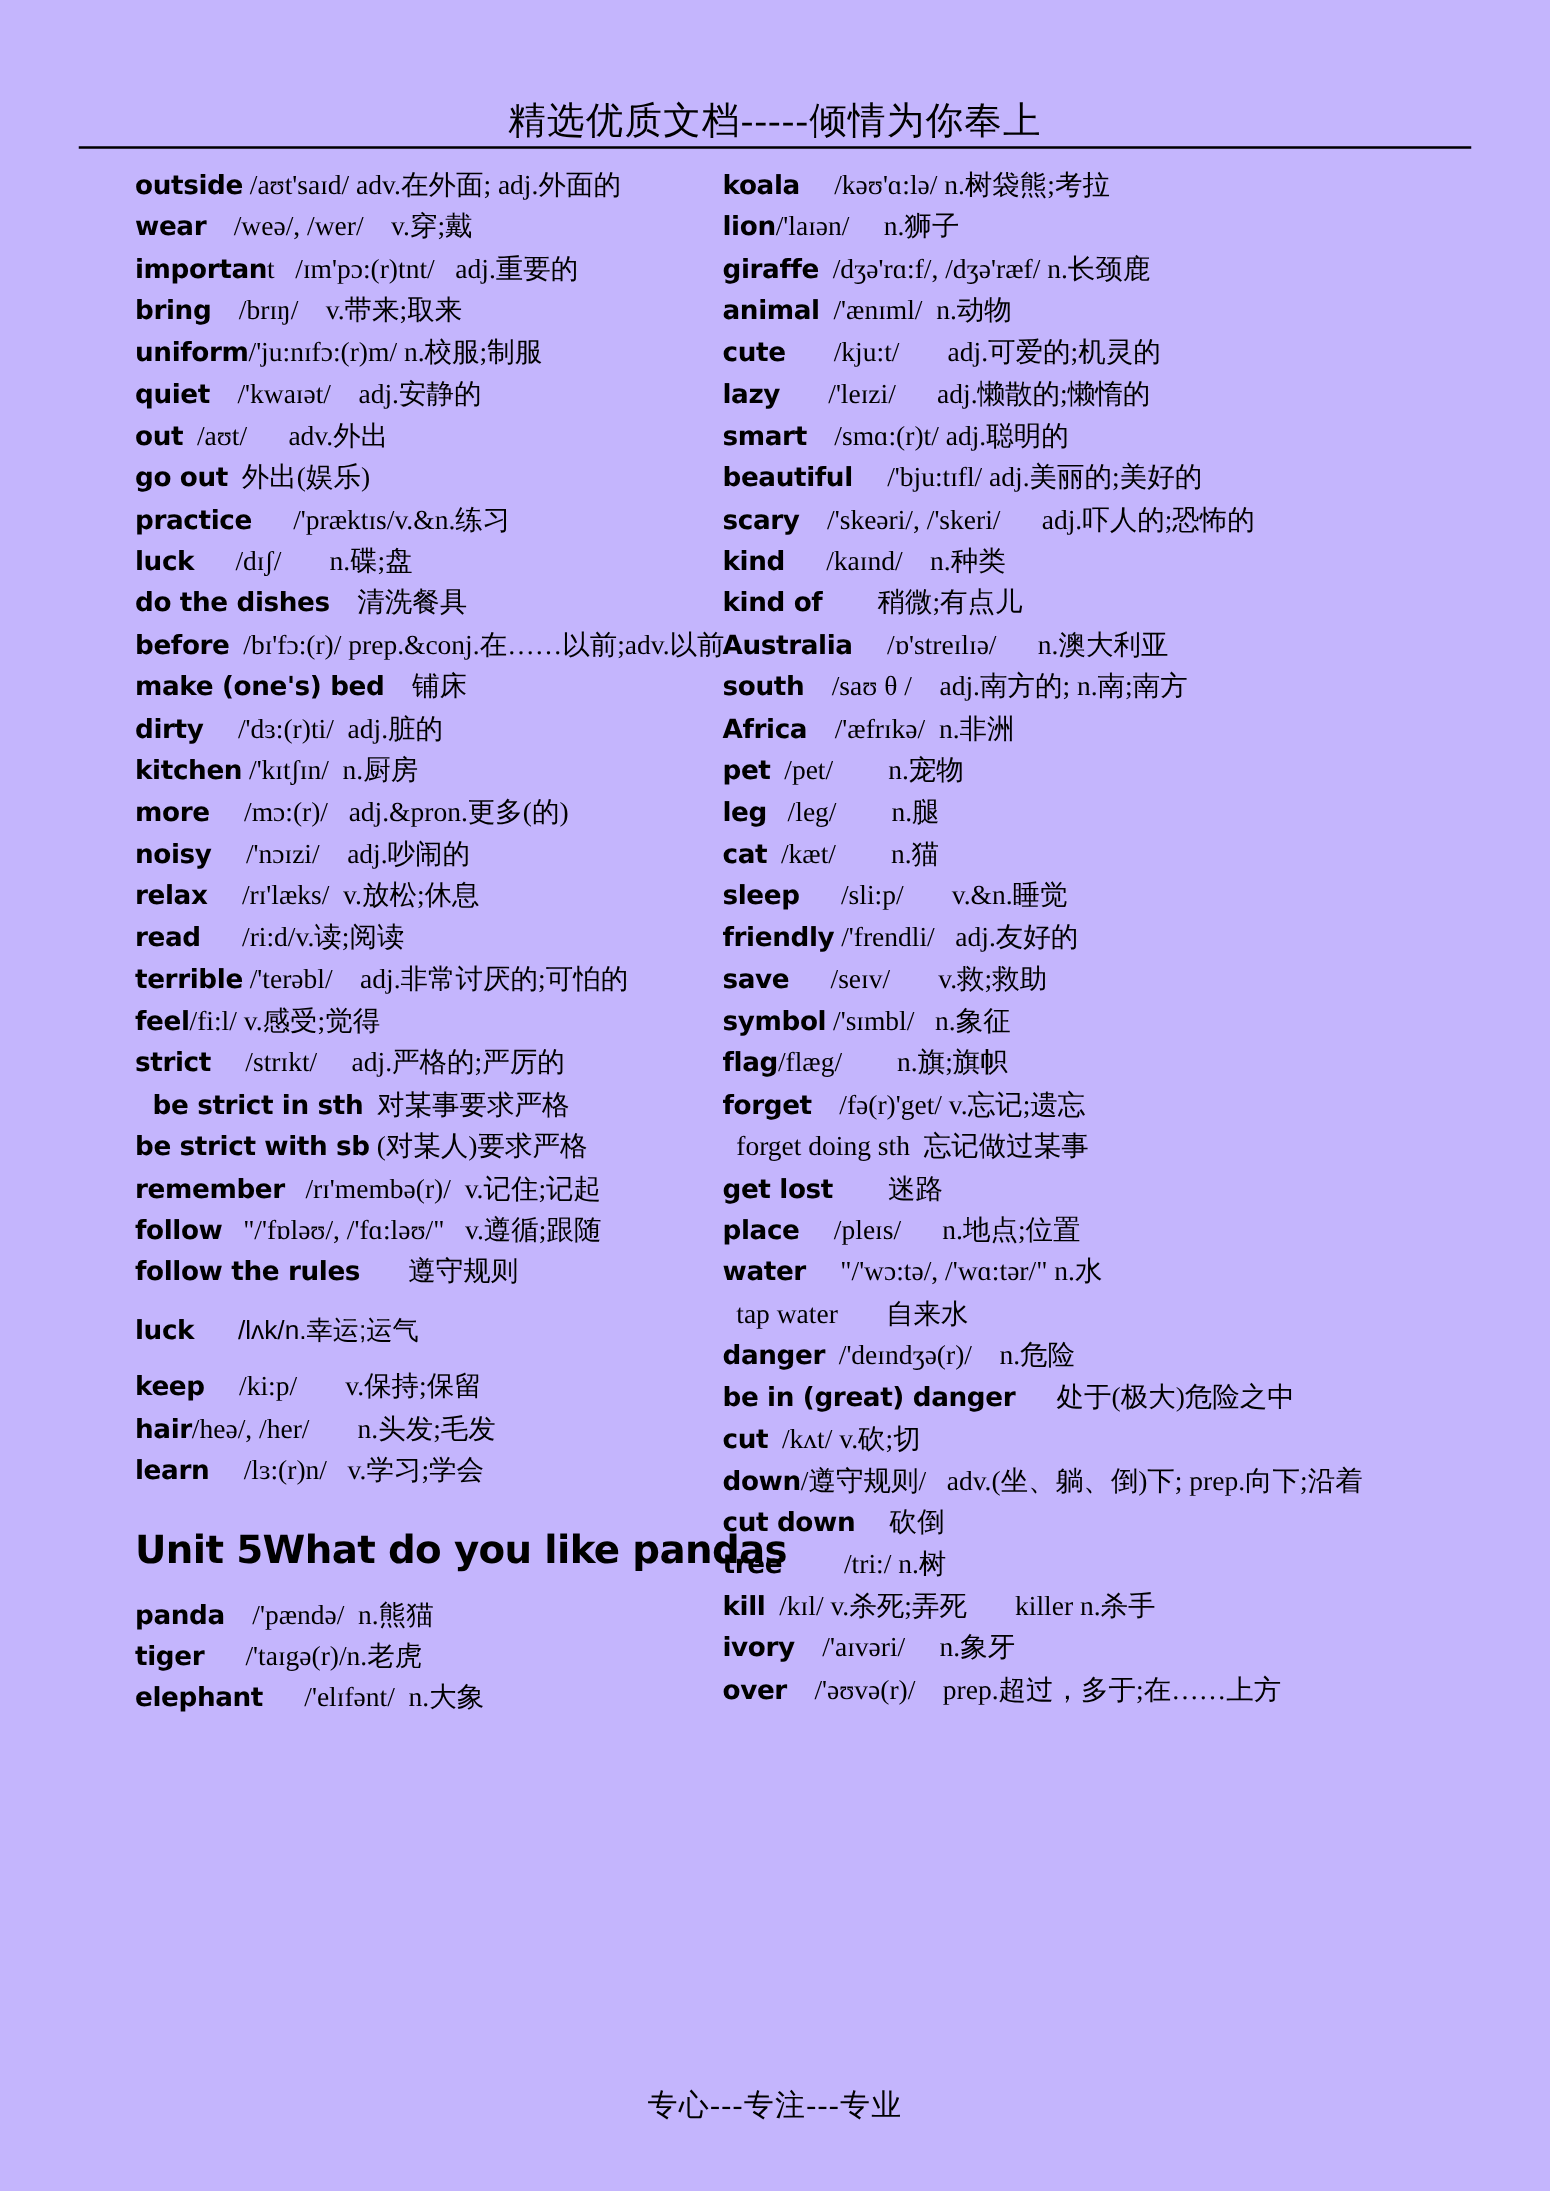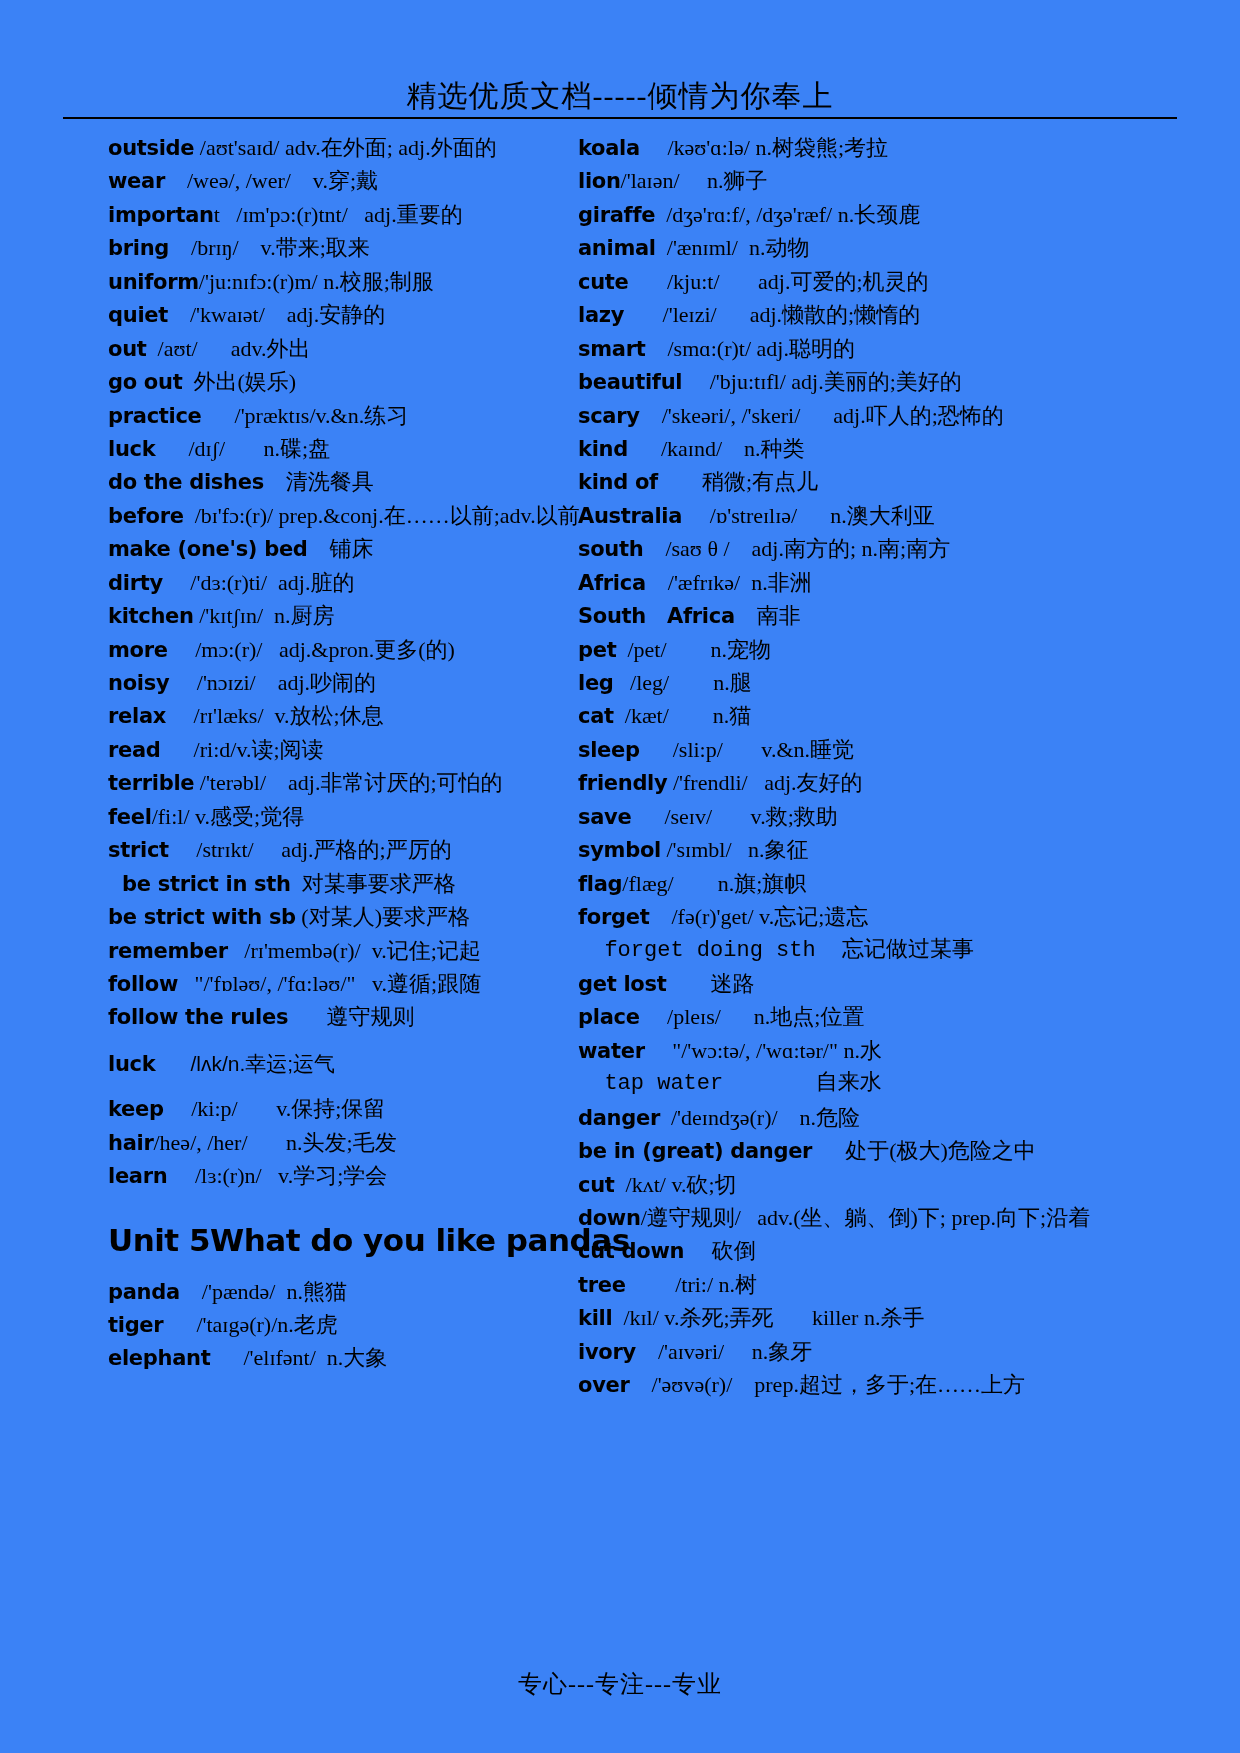--- a/index.html
+++ b/index.html
@@ -1,21 +1,21 @@
 <!DOCTYPE html>
 <html><head>
 <meta charset="utf-8">
 <style>
   html,body{margin:0;padding:0;background:#e8e8e8;}
   .page{
     position:relative;
     width:1240px;
     height:1753px;
     margin:0 auto;
-    background:#3b82f6;
+    background:#c4b5fd;
     color:#000;
     overflow:hidden;
   }
   .hdr{
     position:absolute;
     top:76px; left:0; right:0;
     text-align:center;
     font-family:"Liberation Serif","DejaVu Serif",serif;
     font-size:30px;
     letter-spacing:1px;
@@ -48,21 +48,21 @@
   }
   .line .r{
     font-family:"Liberation Serif","DejaVu Serif",serif;
     font-size:22px;
   }
   .line .r.sans{
     font-family:Liberation Sans, sans-serif;
     font-size:21px;
   }
   .line.plain{
-    font-family:Liberation Mono, monospace;
+    font-family:Liberation Serif, serif;
   }
   .heading{
     font-family:"DejaVu Sans","Liberation Sans",sans-serif;
     font-weight:bold;
     font-size:31px;
     line-height:46px;
     margin-top:24px;
     margin-bottom:12px;
     white-space:pre;
     letter-spacing:-0.5px;
@@ -131,21 +131,20 @@
       <div class="line"><span class="w">cute</span><span class="r">       /kju:t/       adj.可爱的;机灵的</span></div>
       <div class="line"><span class="w">lazy</span><span class="r">       /'leɪzi/      adj.懒散的;懒惰的</span></div>
       <div class="line"><span class="w">smart</span><span class="r">    /smɑ:(r)t/ adj.聪明的</span></div>
       <div class="line"><span class="w">beautiful</span><span class="r">     /'bju:tɪfl/ adj.美丽的;美好的</span></div>
       <div class="line"><span class="w">scary</span><span class="r">    /'skeəri/, /'skeri/      adj.吓人的;恐怖的</span></div>
       <div class="line"><span class="w">kind</span><span class="r">      /kaɪnd/    n.种类</span></div>
       <div class="line"><span class="w">kind of</span><span class="r">        稍微;有点儿</span></div>
       <div class="line"><span class="w">Australia</span><span class="r">     /ɒ'streɪlɪə/      n.澳大利亚</span></div>
       <div class="line"><span class="w">south</span><span class="r">    /saʊ θ /    adj.南方的; n.南;南方</span></div>
       <div class="line"><span class="w">Africa</span><span class="r">    /'æfrɪkə/  n.非洲</span></div>
-      <div class="line"><span class="w">South   Africa</span><span class="r">    南非</span></div>
       <div class="line"><span class="w">pet</span><span class="r">  /pet/        n.宠物</span></div>
       <div class="line"><span class="w">leg</span><span class="r">   /leg/        n.腿</span></div>
       <div class="line"><span class="w">cat</span><span class="r">  /kæt/        n.猫</span></div>
       <div class="line"><span class="w">sleep</span><span class="r">      /sli:p/       v.&amp;n.睡觉</span></div>
       <div class="line"><span class="w">friendly</span><span class="r"> /'frendli/   adj.友好的</span></div>
       <div class="line"><span class="w">save</span><span class="r">      /seɪv/       v.救;救助</span></div>
       <div class="line"><span class="w">symbol</span><span class="r"> /'sɪmbl/   n.象征</span></div>
       <div class="line"><span class="w">flag</span><span class="r">/flæg/        n.旗;旗帜</span></div>
       <div class="line"><span class="w">forget</span><span class="r">    /fə(r)'get/ v.忘记;遗忘</span></div>
       <div class="line plain">  forget doing sth  忘记做过某事</div>

